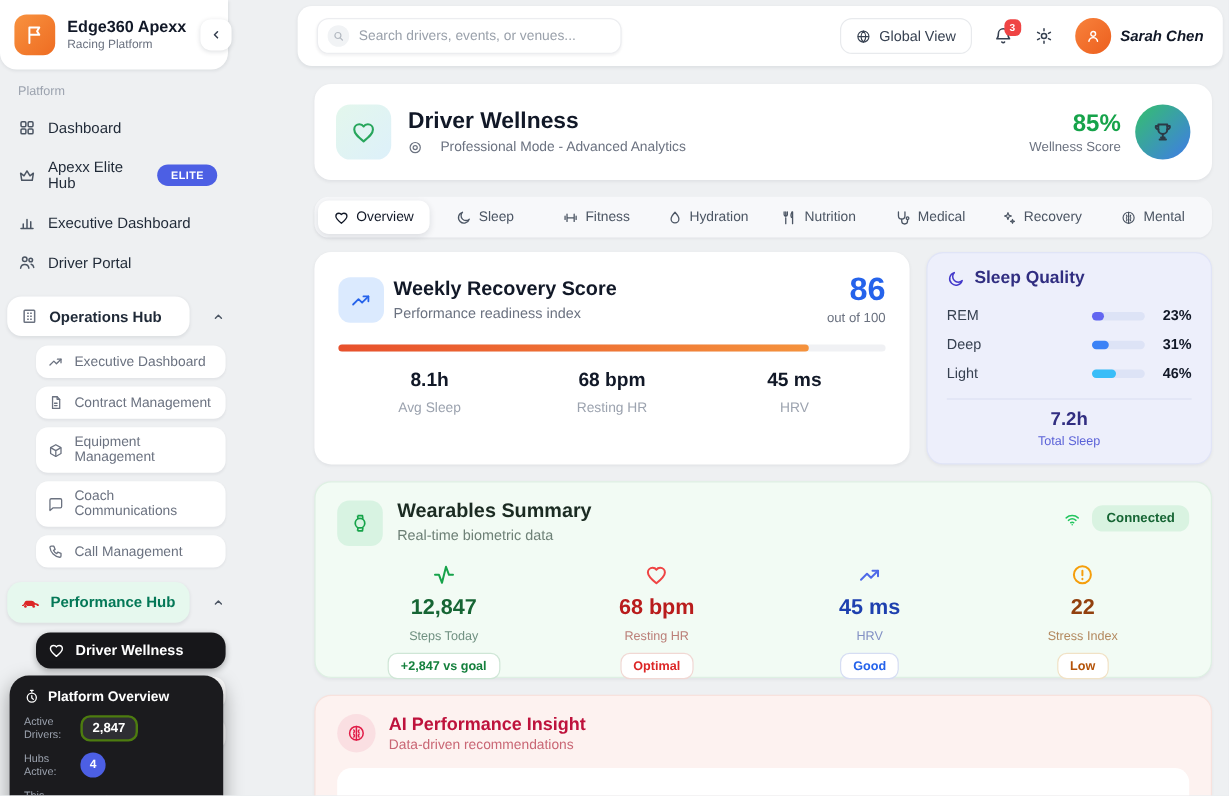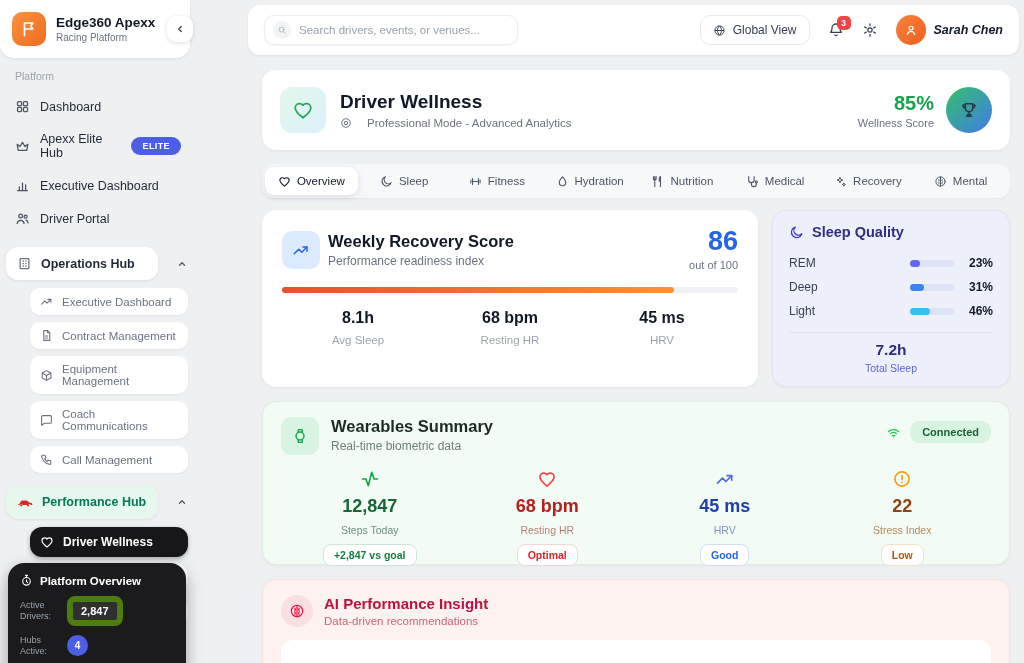--- a/index.html
+++ b/index.html
@@ -38,21 +38,21 @@
   .sub-item.active { background:#17171a; color:#fff; border-radius:12px; font-weight:bold;
     font-size:12px; padding:8px 10px; box-shadow:0 2px 5px rgba(0,0,0,.3); }
   .sub-item.active svg { color:#fff; }
 
   .platform-overview { position:absolute; left:8px; top:563px; width:178px; background:#1b1b1e;
     border-radius:16px; padding:11px 12px 12px 12px; color:#fff; box-shadow:0 6px 16px rgba(0,0,0,.35); }
   .po-head { display:flex; align-items:center; gap:7px; font-size:11.5px; font-weight:bold; margin-bottom:9px; }
   .po-grid { display:grid; grid-template-columns:1fr; row-gap:9px; column-gap:4px; }
   .po-cell { display:flex; align-items:center; gap:5px; }
   .po-label { font-size:9px; color:#9ca3af; line-height:1.2; width:42px; }
-  .po-pill { background:#2e2e33; border:6px solid #4d7c0f; border-radius:8px; padding:3px 8px;
+  .po-pill { background:#2e2e33; border:2px solid #4d7c0f; border-radius:8px; padding:3px 8px;
     font-size:11px; font-weight:bold; }
   .po-circle { width:21px; height:21px; border-radius:50%; background:#4c5fe4; display:flex;
     align-items:center; justify-content:center; font-size:10px; font-weight:bold; }
   .po-plain { font-size:11px; font-weight:bold; }
 
   
   .topbar { position:absolute; left:248px; top:5px; width:771px; height:50px; background:#fff;
     border-radius:12px; box-shadow:0 1px 3px rgba(16,24,40,.07); display:flex; align-items:center;
     padding:0 16px; }
   .search-box { display:flex; align-items:center; gap:8px; width:254px; height:30px;

